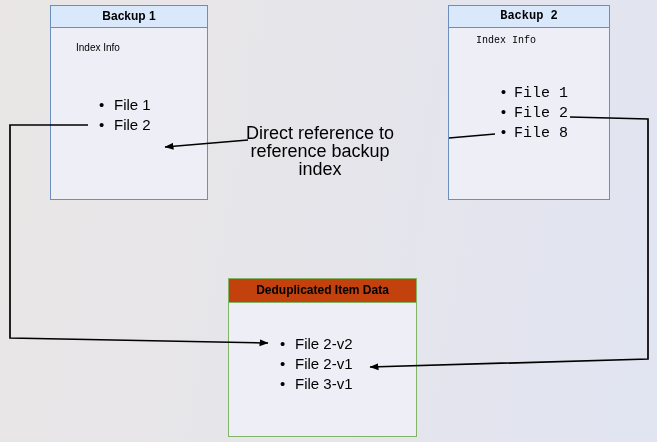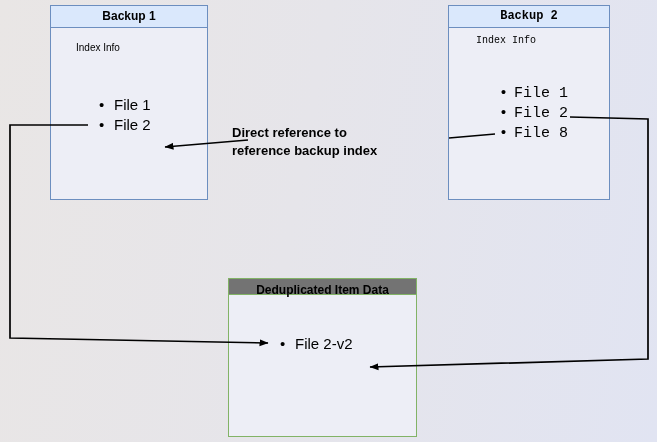--- a/index.html
+++ b/index.html
@@ -28,23 +28,23 @@
     text-align: center;
     font-weight: bold;
     font-size: 12px;
   }
   .blue  .node-header {
     background: #dae8fc;
     border-bottom: 1.5px solid #6c8ebf;
     height: 22px; line-height: 21px;
   }
   .green .node-header {
-    background: #737373;
+    background: #c2410c;
     border-bottom: 1.5px solid #82b366;
-    height: 16px; line-height: 23px; text-align: center;
+    height: 24px; line-height: 23px; text-align: center;
   }
   .node-heading {
     position: absolute;
     font-size: 10px;
     white-space: nowrap;
   }
   ul.file-list {
     position: absolute;
     margin: 0; padding: 0;
     list-style: none;
@@ -70,24 +70,23 @@
   #backup2 ul.file-list  { left: 50px; top: 78px; }
 
   
   #dedup { left: 228px; top: 278px; width: 189px; height: 159px; }
   #dedup ul.file-list { left: 51px; top: 55px; }
 
   
   #annotation {
     position: absolute;
     left: 232px; top: 124px; width: 176px;
-    text-align: left;
-    font-size: 13px;
+    text-align: center;
+    font-size: 18px;
     line-height: 18px;
-    font-weight: bold;
   }
 
   
   #arrows {
     position: absolute;
     left: 0; top: 0;
     width: 657px; height: 442px;
     pointer-events: none;
   }
   #arrows polyline {
@@ -135,20 +134,28 @@
     </ul>
   </div>
 
   <div class="node green" id="dedup">
     <div class="node-header">Deduplicated Item Data</div>
     <ul class="file-list">
       <li>
           <span class="bullet"></span>
           <span>File 2-v2</span>
         </li>
+      <li>
+          <span class="bullet"></span>
+          <span>File 2-v1</span>
+        </li>
+      <li>
+          <span class="bullet"></span>
+          <span>File 3-v1</span>
+        </li>
     </ul>
   </div>
 
   <div id="annotation">
     <div>Direct reference to</div>
     <div>reference backup index</div>
   </div>
 
   <svg id="arrows" viewBox="0 0 657 442" xmlns="http://www.w3.org/2000/svg">
     <defs>

